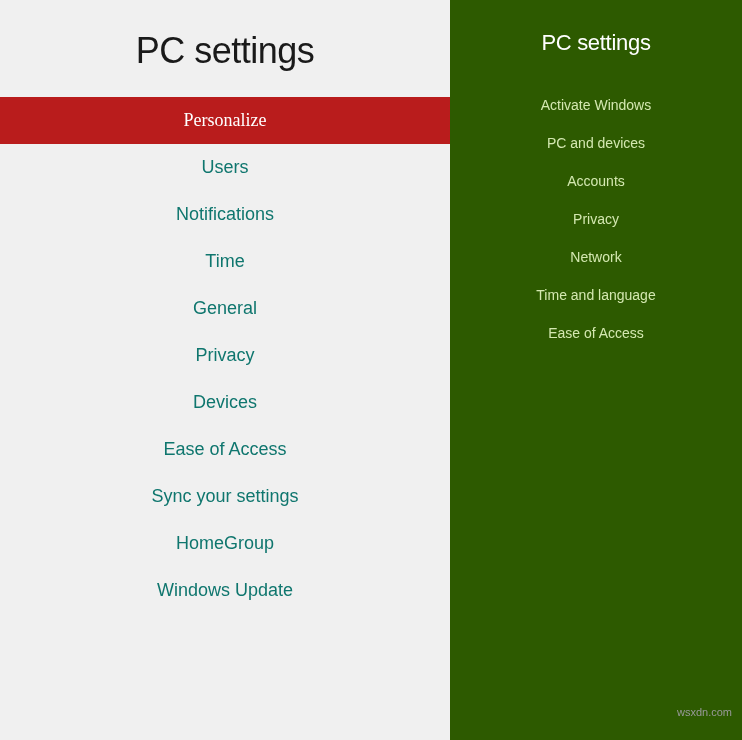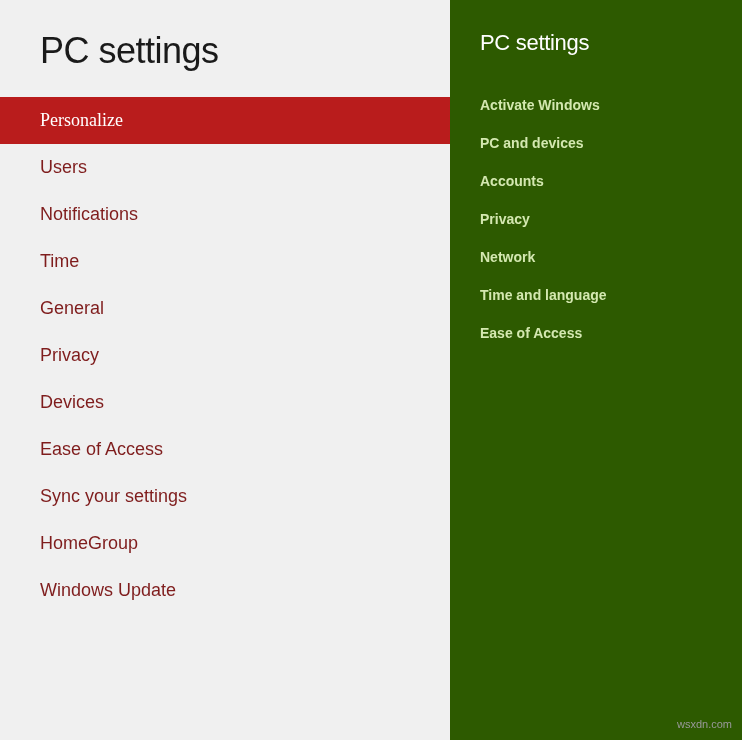--- a/index.html
+++ b/index.html
@@ -1,18 +1,19 @@
 <!DOCTYPE html>
 <html><head>
   <meta charset="utf-8">
   <style>
     * {
       margin: 0;
       padding: 0;
       box-sizing: border-box;
+      text-align: center;
     }
 
     body {
       width: 742px;
       height: 740px;
       font-family: 'Segoe UI', Arial, sans-serif;
       display: flex;
       overflow: hidden;
       background: #f0f0f0;
     }
@@ -43,21 +44,21 @@
 
     .nav-list li {
       padding: 0;
     }
 
     .nav-list li a {
       display: block;
       padding: 13px 40px;
       font-size: 18px;
       font-weight: 400;
-      color: #7f1d1d;
+      color: #0f766e;
       text-decoration: none;
       cursor: pointer;
     }
 
     .nav-list li.active a {
       background: #b91c1c;
       color: #fff;
       font-family: Liberation Serif, serif;
     }
 
@@ -78,29 +79,29 @@
     }
 
     .right-nav-list {
       list-style: none;
     }
 
     .right-nav-list li a {
       display: block;
       padding: 11px 30px;
       font-size: 14px;
-      font-weight: 700;
+      font-weight: 400;
       color: #d4e8b0;
       text-decoration: none;
       cursor: pointer;
     }
 
     .watermark {
       position: absolute;
-      bottom: 10px;
+      bottom: 22px;
       right: 10px;
       font-size: 11px;
       color: #999;
     }
   </style>
 </head>
 <body>
 
 <div class="left-panel">
   <div class="left-header">

